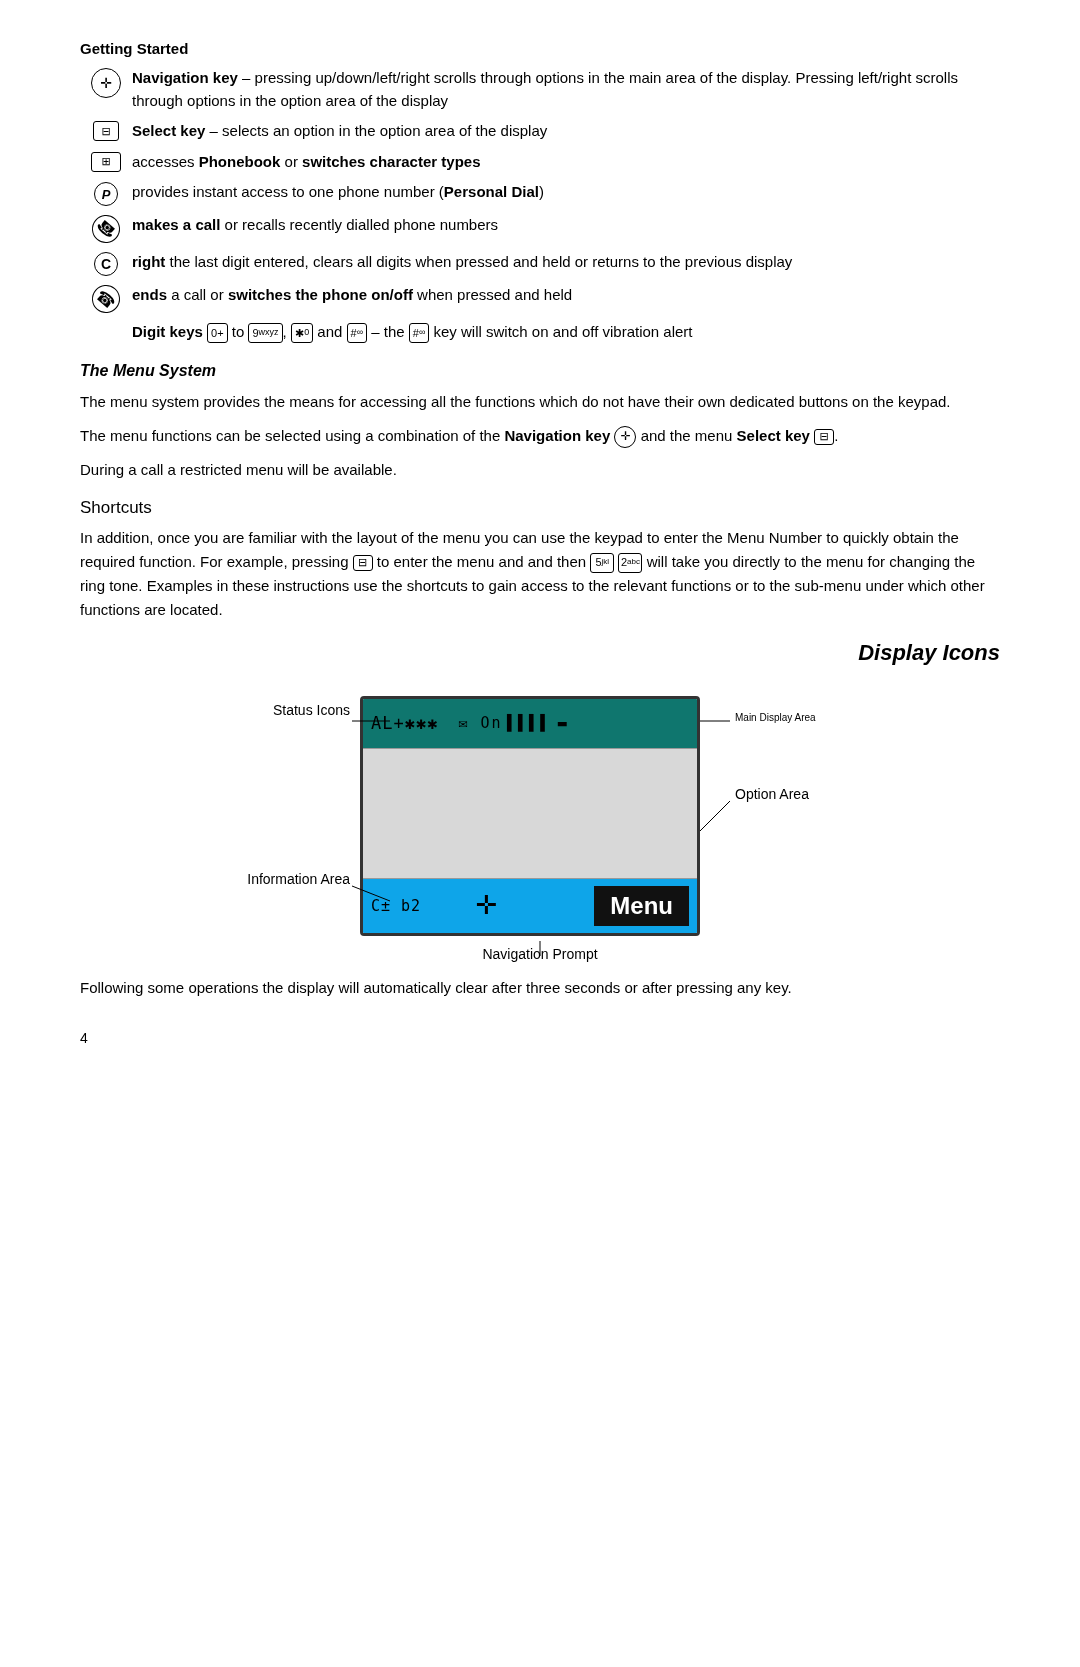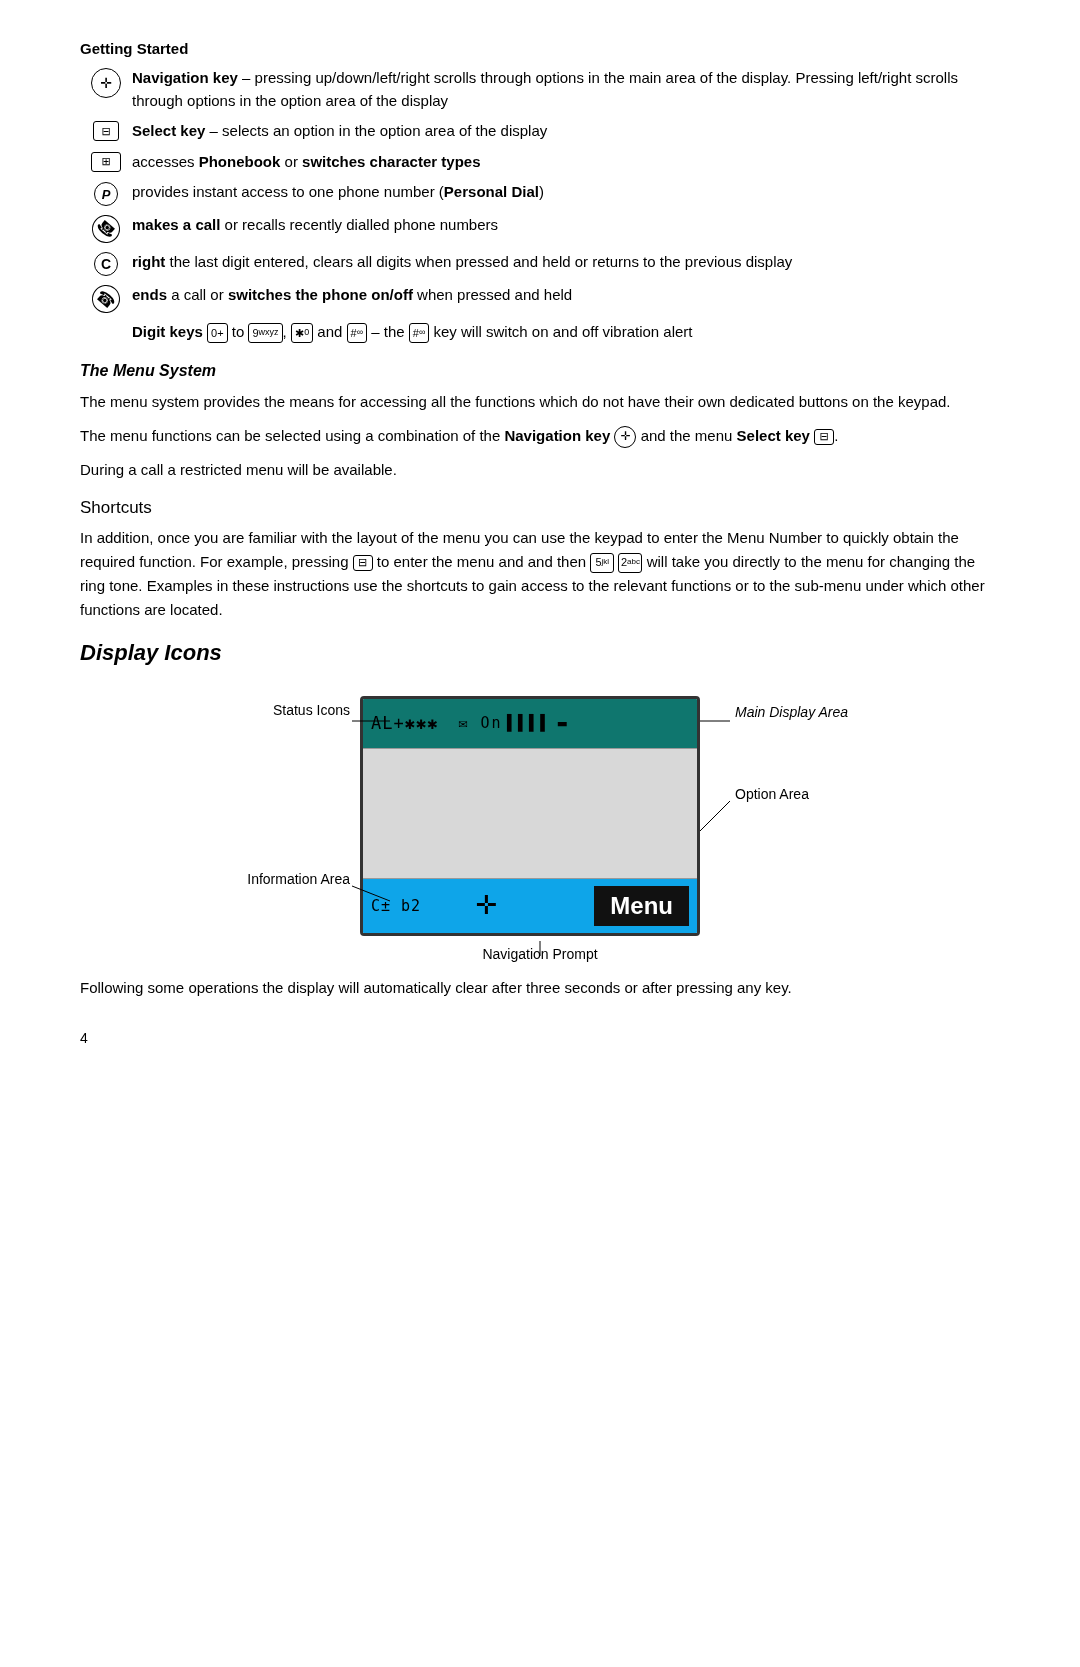--- a/index.html
+++ b/index.html
@@ -62,20 +62,21 @@
       margin-top: 16px;
       margin-bottom: 8px;
     }
 
     .display-icons-title {
       font-style: italic;
       font-weight: bold;
       font-size: 22px;
       margin-top: 18px;
       margin-bottom: 16px;
+      text-align: right;
     }
 
     p {
       font-size: 15px;
       line-height: 1.6;
       margin-bottom: 10px;
     }
 
     .diagram-container {
       display: flex;
@@ -378,21 +379,21 @@
 
       <line x1="162" y1="200" x2="200" y2="215" stroke="#000" stroke-width="1"></line>
 
       <line x1="350" y1="255" x2="350" y2="270" stroke="#000" stroke-width="1"></line>
     </svg>
 
     <div class="label-status-icons">
       <span>Status Icons</span>
     </div>
 
-    <div class="label-main-display" style="position:absolute;right:0;top:18px;font-size:14px;width:155px;font-style:italic;">
+    <div class="label-main-display" style="position:absolute;right:0;top:26px;font-size:10px;width:155px;">
       <span>Main Display Area</span>
     </div>
 
     <div class="label-option-area" style="position:absolute;right:0;top:100px;font-size:14px;width:155px;">
       <span>Option Area</span>
     </div>
 
     <div class="label-info-area" style="position:absolute;left:0;top:185px;font-size:14px;text-align:right;width:160px;">
       <span>Information Area</span>
     </div>

